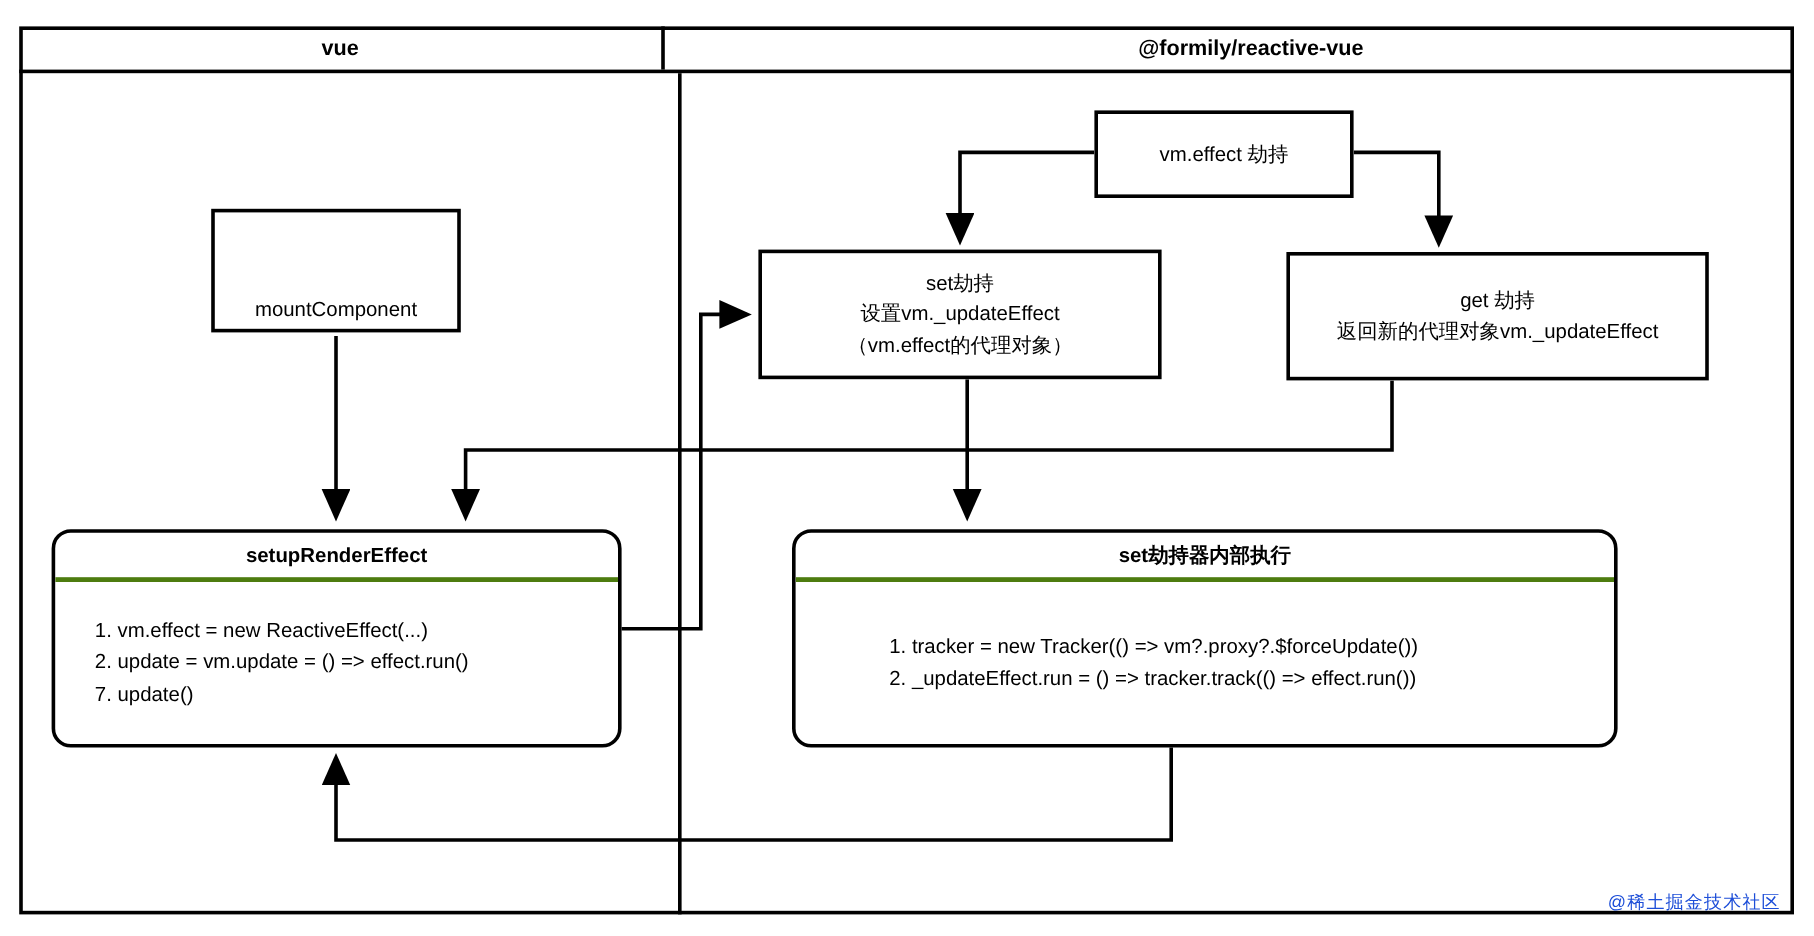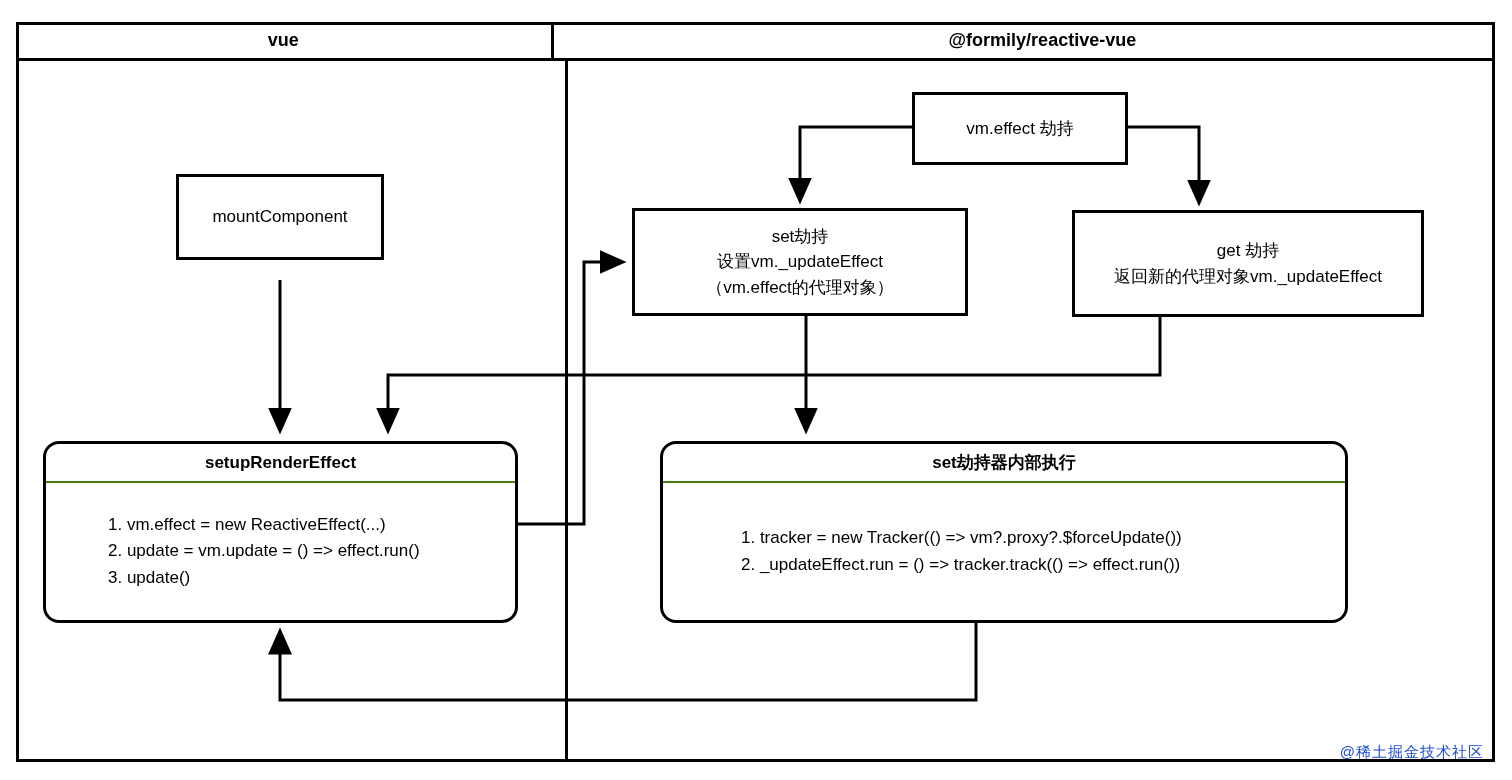--- a/index.html
+++ b/index.html
@@ -96,28 +96,28 @@
   }
   .rbox-title {
     height: 37px;
     flex: none;
     display: flex;
     align-items: center;
     justify-content: center;
     font-weight: bold;
     font-size: 17px;
     color: #000;
-    border-bottom: 2px solid #4d7c0f;
+    border-bottom: 4px solid #4d7c0f;
   }
   .rbox-body {
     flex: 1;
     display: flex;
     flex-direction: column;
     justify-content: center;
-    padding-left: 62px;
+    padding-left: 33px;
     font-size: 17px;
     color: #000;
     line-height: 1.55;
   }
   .rbox-body.wide { padding-left: 78px; }
   .rbox-body .ln { white-space: nowrap; }
   
   .watermark {
     position: absolute;
     right: 28px;
@@ -172,21 +172,21 @@
 
     <g>
       <path d="M806,316 L806,430" stroke="#000" stroke-width="3" fill="none" marker-end="url(#arrow)"></path>
     </g>
 
     <g>
       <path d="M976,623 L976,700 L280,700 L280,632" stroke="#000" stroke-width="3" fill="none" marker-end="url(#arrow)"></path>
     </g>
   </svg>
 
-  <div class="box" style="left:176px; top:174px; width:208px; height:86px;">
+  <div class="box" style="left:176px; top:174px; width:208px; height:103px;justify-content:flex-end;">
     <div class="ln">mountComponent</div>
   </div>
 
   <div class="box" style="left:632px; top:208px; width:336px; height:108px;">
     <div class="ln">set劫持</div>
     <div class="ln">设置vm._updateEffect</div>
     <div class="ln">（vm.effect的代理对象）</div>
   </div>
 
   <div class="box" style="left:912px; top:92px; width:216px; height:73px;">
@@ -196,21 +196,21 @@
   <div class="box" style="left:1072px; top:210px; width:352px; height:107px;">
     <div class="ln">get 劫持</div>
     <div class="ln">返回新的代理对象vm._updateEffect</div>
   </div>
 
   <div class="rbox" style="left:43px; top:441px; width:475px; height:182px;">
     <div class="rbox-title">setupRenderEffect</div>
     <div class="rbox-body">
       <div class="ln">1. vm.effect = new ReactiveEffect(...)</div>
       <div class="ln">2. update = vm.update = () =&gt; effect.run()</div>
-      <div class="ln">3. update()</div>
+      <div class="ln">7. update()</div>
     </div>
   </div>
 
   <div class="rbox" style="left:660px; top:441px; width:688px; height:182px;">
     <div class="rbox-title">set劫持器内部执行</div>
     <div class="rbox-body wide">
       <div class="ln">1. tracker = new Tracker(() =&gt; vm?.proxy?.$forceUpdate())</div>
       <div class="ln">2. _updateEffect.run = () =&gt; tracker.track(() =&gt; effect.run())</div>
     </div>
   </div>

